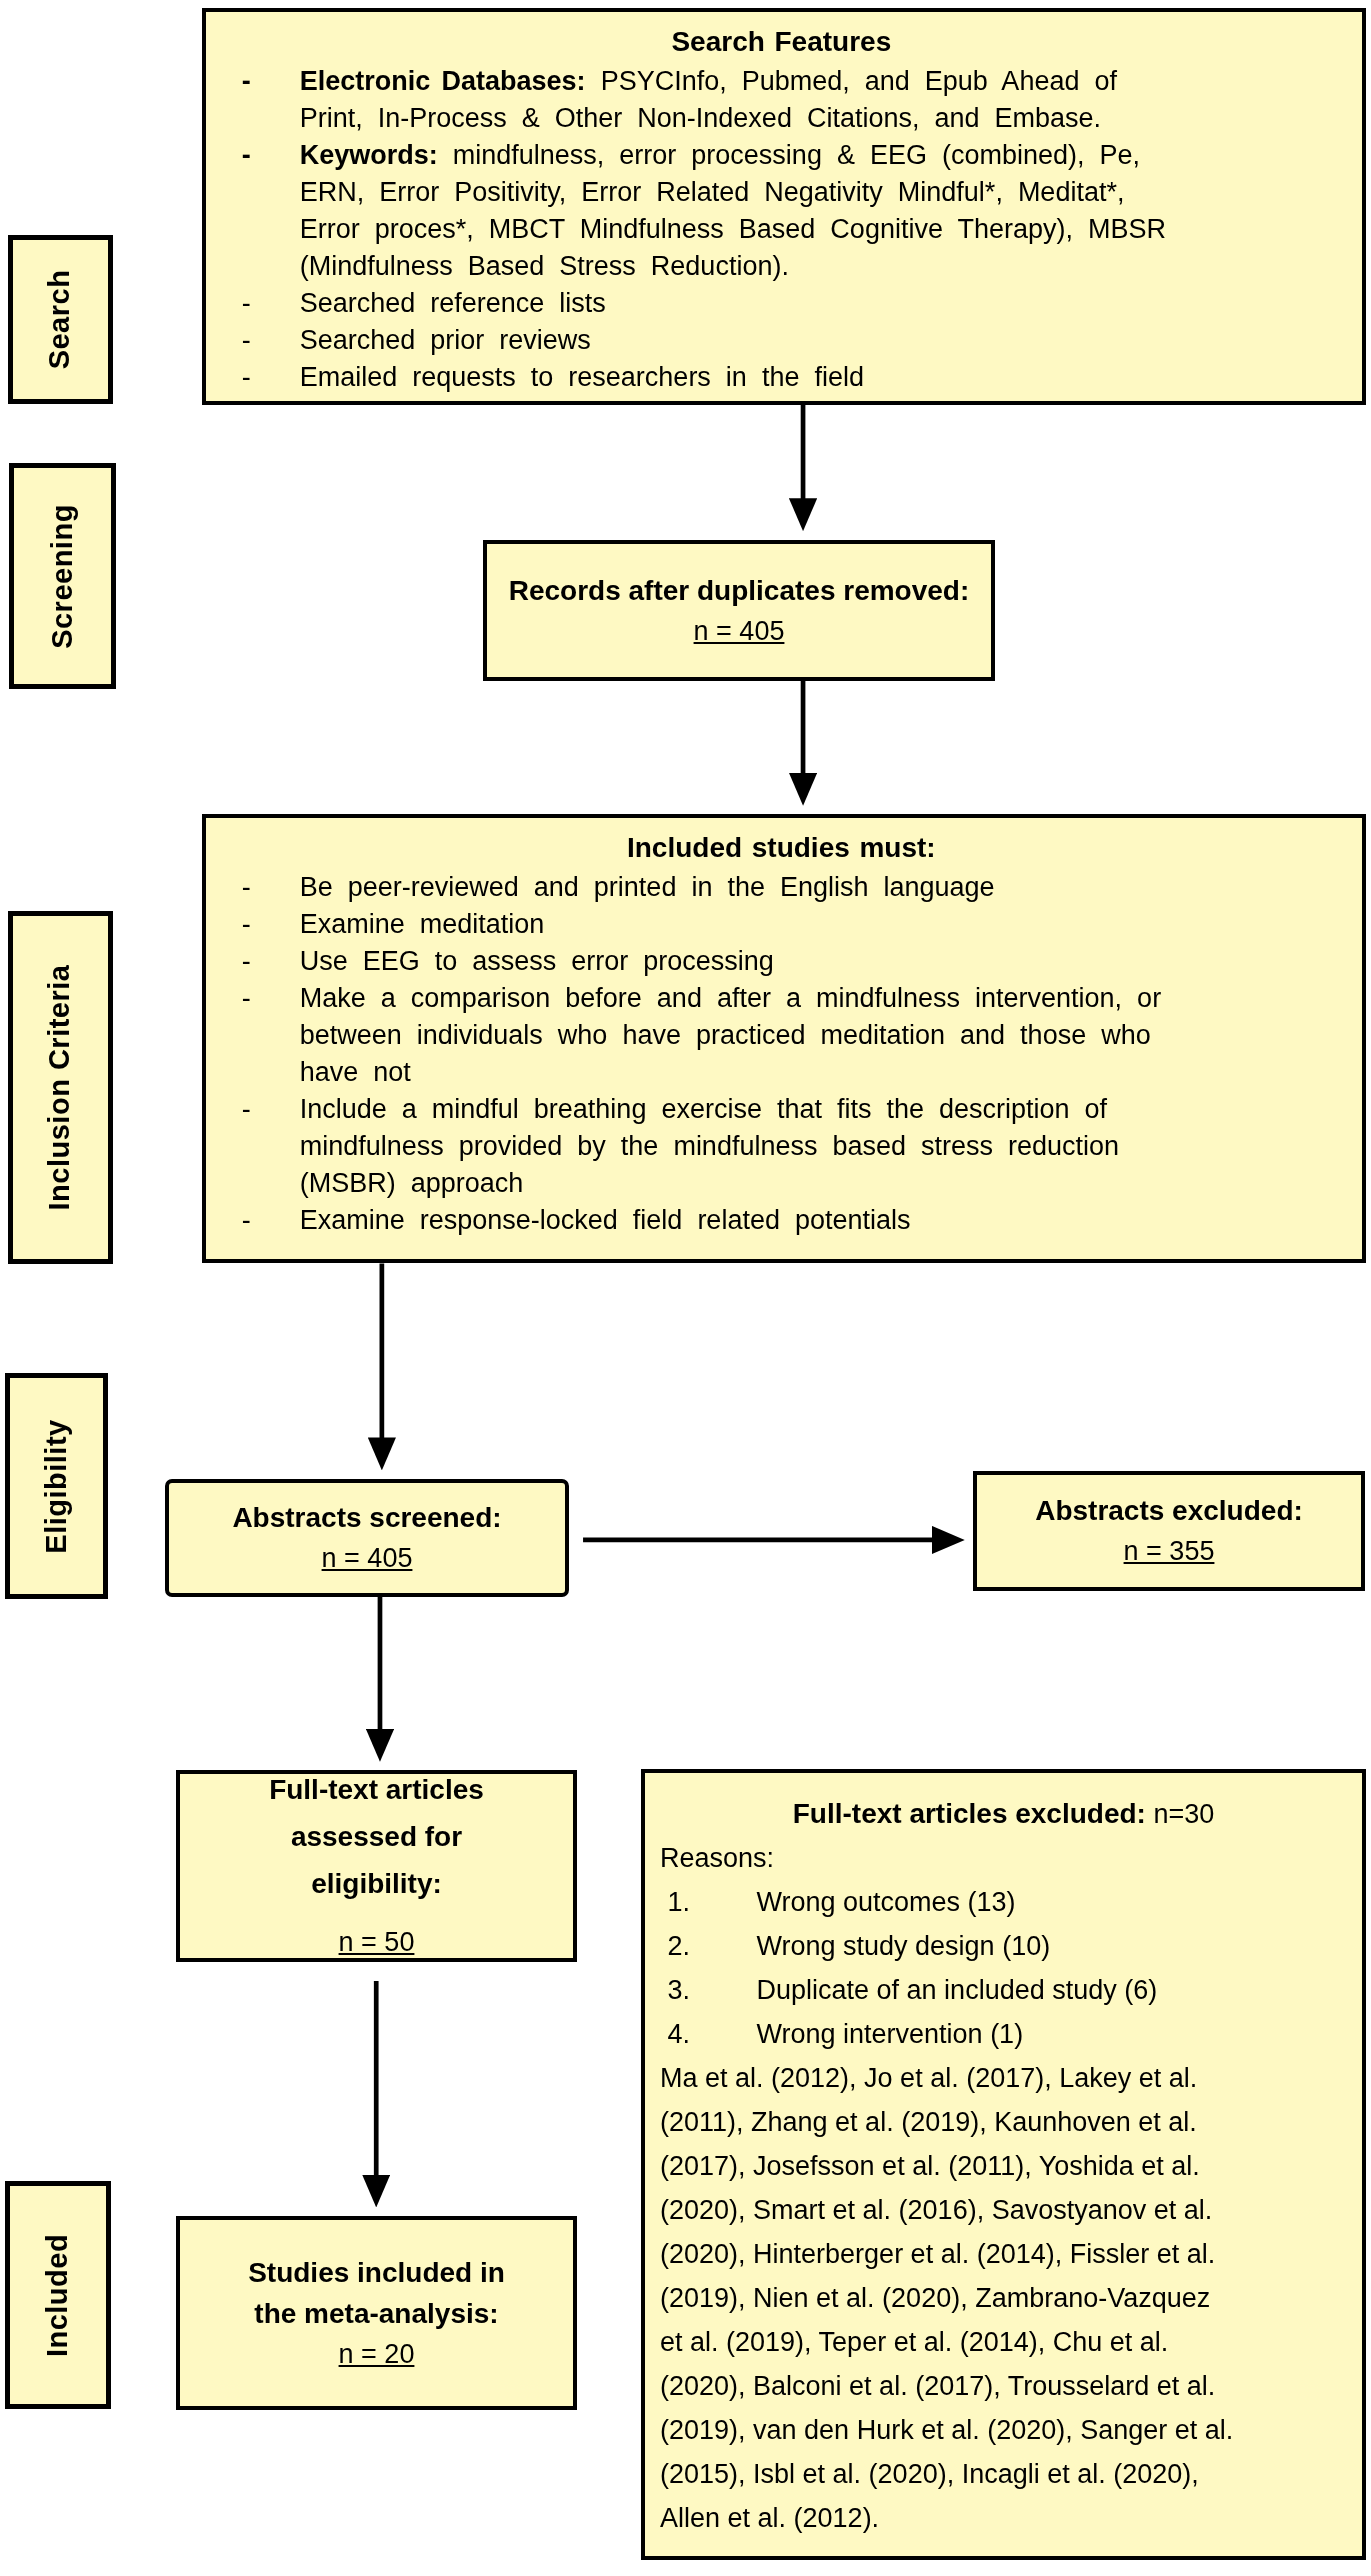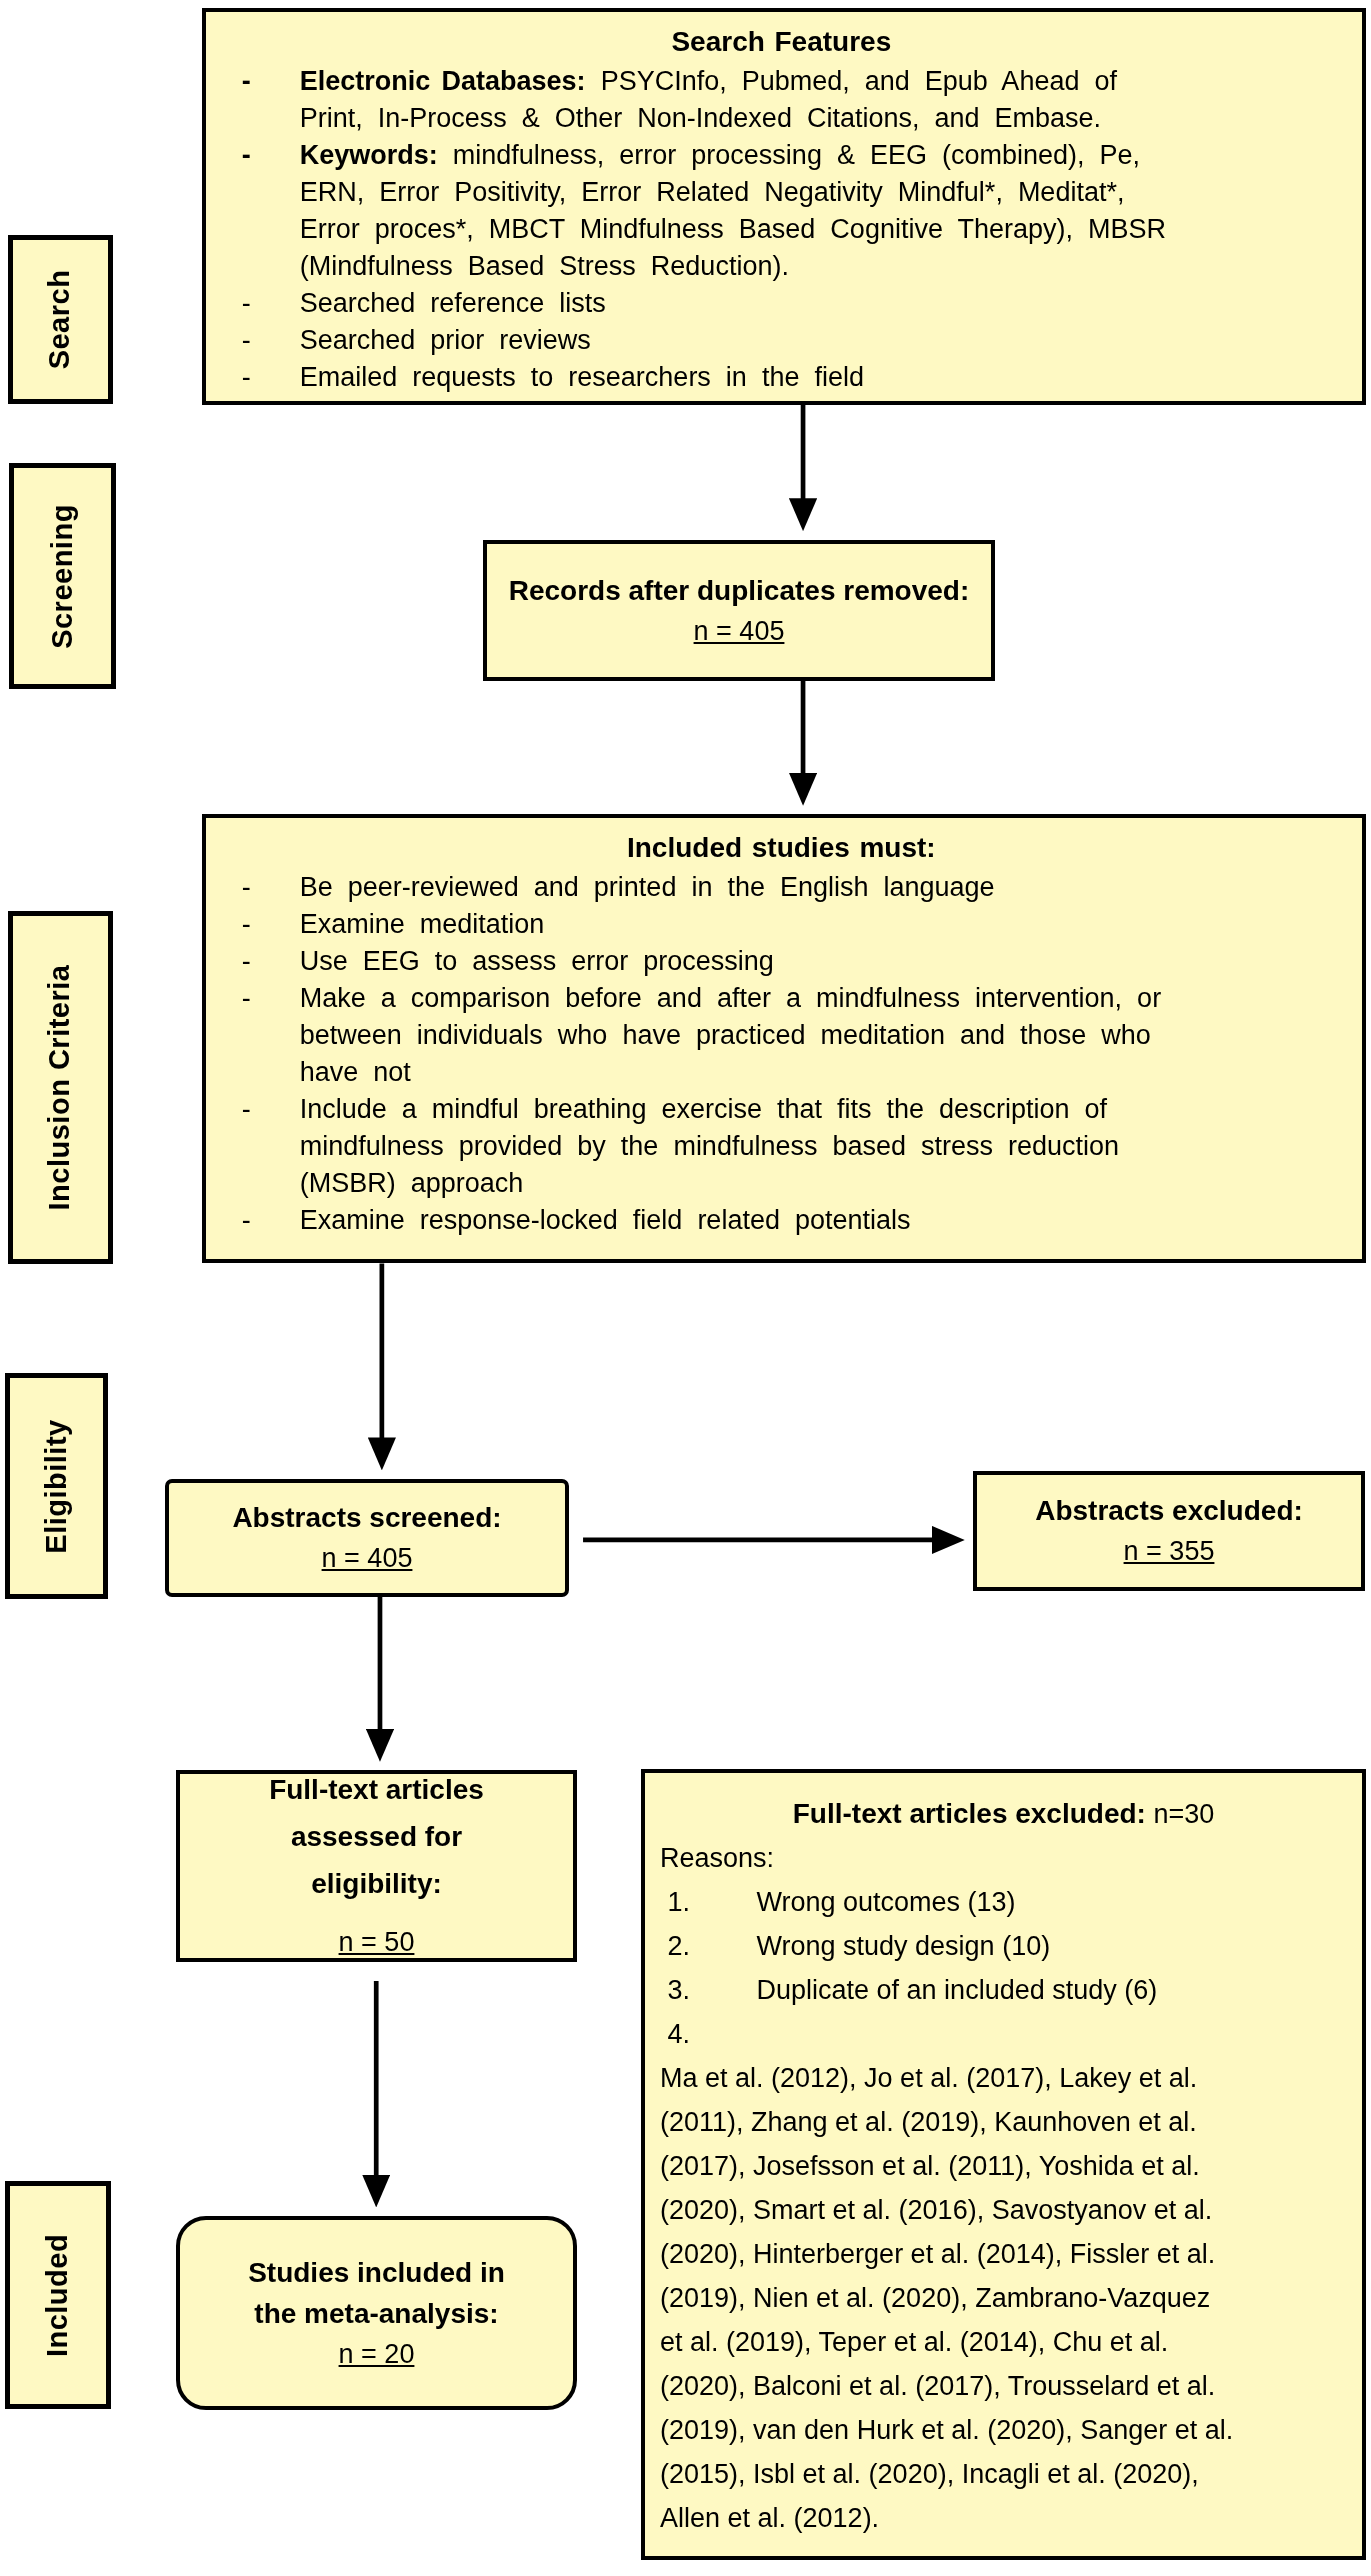--- a/index.html
+++ b/index.html
@@ -167,34 +167,35 @@
     <div class="erow">
       <div class="n">2.</div>
       <div class="rt">Wrong study design (10)</div>
     </div>
     <div class="erow">
       <div class="n">3.</div>
       <div class="rt">Duplicate of an included study (6)</div>
     </div>
     <div class="erow">
       <div class="n">4.</div>
+      <div class="rt">Wrong intervention  (1)</div>
     </div>
     <div class="cits">Ma et al. (2012), Jo et al. (2017), Lakey et al.
 (2011), Zhang et al. (2019), Kaunhoven et al.
 (2017), Josefsson et al. (2011), Yoshida et al.
 (2020), Smart et al. (2016), Savostyanov et al.
 (2020), Hinterberger et al. (2014), Fissler et al.
 (2019), Nien et al. (2020), Zambrano-Vazquez
 et al. (2019), Teper et al. (2014), Chu et al.
 (2020), Balconi et al. (2017), Trousselard et al.
 (2019), van den Hurk et al. (2020), Sanger et al.
 (2015), Isbl et al. (2020), Incagli et al. (2020),
 Allen et al. (2012).</div>
   </div>
 
-  <div class="box center-box" style="left:176px; top:2216px; width:401px; height:194px;border-radius:30px;">
+  <div class="box center-box" style="left:176px; top:2216px; width:401px; height:194px;">
     <div class="bt">Studies included in
 the meta-analysis:</div>
     <div class="bv">n = 20</div>
   </div>
 
 </div>
 
 
 </body></html>

